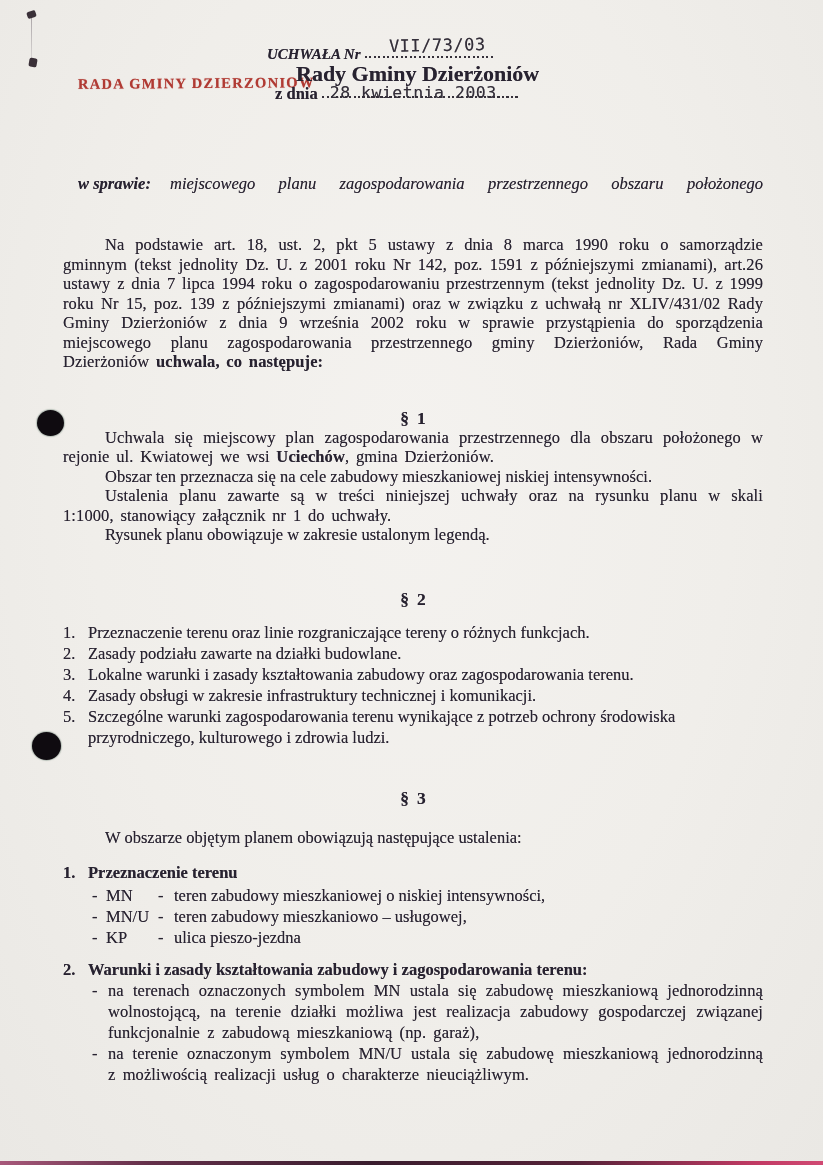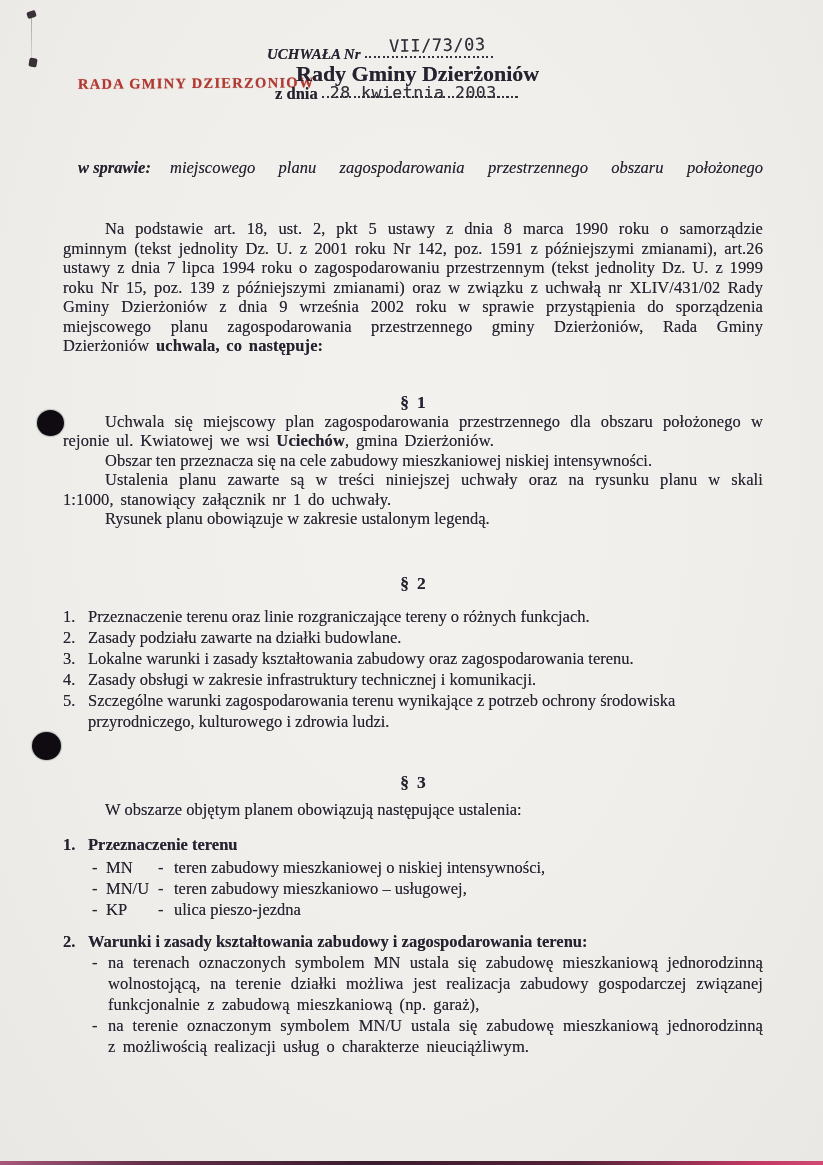--- a/index.html
+++ b/index.html
@@ -55,42 +55,42 @@
     font-weight:normal;color:#342f3a;letter-spacing:.5px;
     text-shadow:0 0 .6px rgba(52,47,58,.5);
     white-space:nowrap;
   }
   .fill.number{width:128px;}
   .fill.number .val{bottom:4px;font-size:17px;left:24px;transform:rotate(-1.2deg);}
   .fill.date{width:198px;}
   .fill.date .val{bottom:-3px;font-size:16.5px;left:8px;}
 
   
-  .content{position:absolute;left:0;top:0;width:823px;padding:158px 60px 0 63px;box-sizing:border-box;}
+  .content{position:absolute;left:0;top:16px;width:823px;padding:158px 60px 0 63px;box-sizing:border-box;}
   p{margin:0;font-size:16.5px;line-height:19.5px;}
   .just{text-align:justify;word-spacing:2.5px;letter-spacing:.1px;}
   .indent{text-indent:42px;}
 
   .subject{display:flex;align-items:flex-start;}
   .subject-label{flex:0 0 107px;padding-left:15px;box-sizing:border-box;
     font-weight:bold;font-style:italic;font-size:16.5px;line-height:19.5px;}
   .subject-text{flex:1;font-style:italic;font-size:16.5px;line-height:20px;min-height:40px;}
   .subject-line1{text-align:justify;text-align-last:justify;word-spacing:2px;}
 
   .preamble{margin-top:21px;min-height:133px;}
   .sec-heading{margin:0;text-align:center;font-size:17.5px;font-weight:bold;line-height:20px;}
   .sec-heading .para-sign{letter-spacing:8px;}
   #h1{margin-top:36px;}
   #h2{margin-top:44px;}
   #h3{margin-top:40px;}
   .s1p1{min-height:39px;}
   .s1p2,.s1p4{min-height:19px;}
   .s1p3{min-height:39px;}
   .s2intro{margin-top:14px;}
-  .s3intro{margin-top:8px;}
+  .s3intro{margin-top:20px;}
 
   .numbered{margin-top:13px;}
   .num-row{display:flex;font-size:16.5px;line-height:21px;}
   .num-row .num{flex:0 0 25px;}
   .num-row .txt{flex:1;}
 
   .sub-heading{display:flex;font-size:16.5px;line-height:21px;font-weight:bold;}
   .sub-heading .num{flex:0 0 25px;}
   #sub1h{margin-top:15px;}
   #sub2h{margin-top:11px;}

